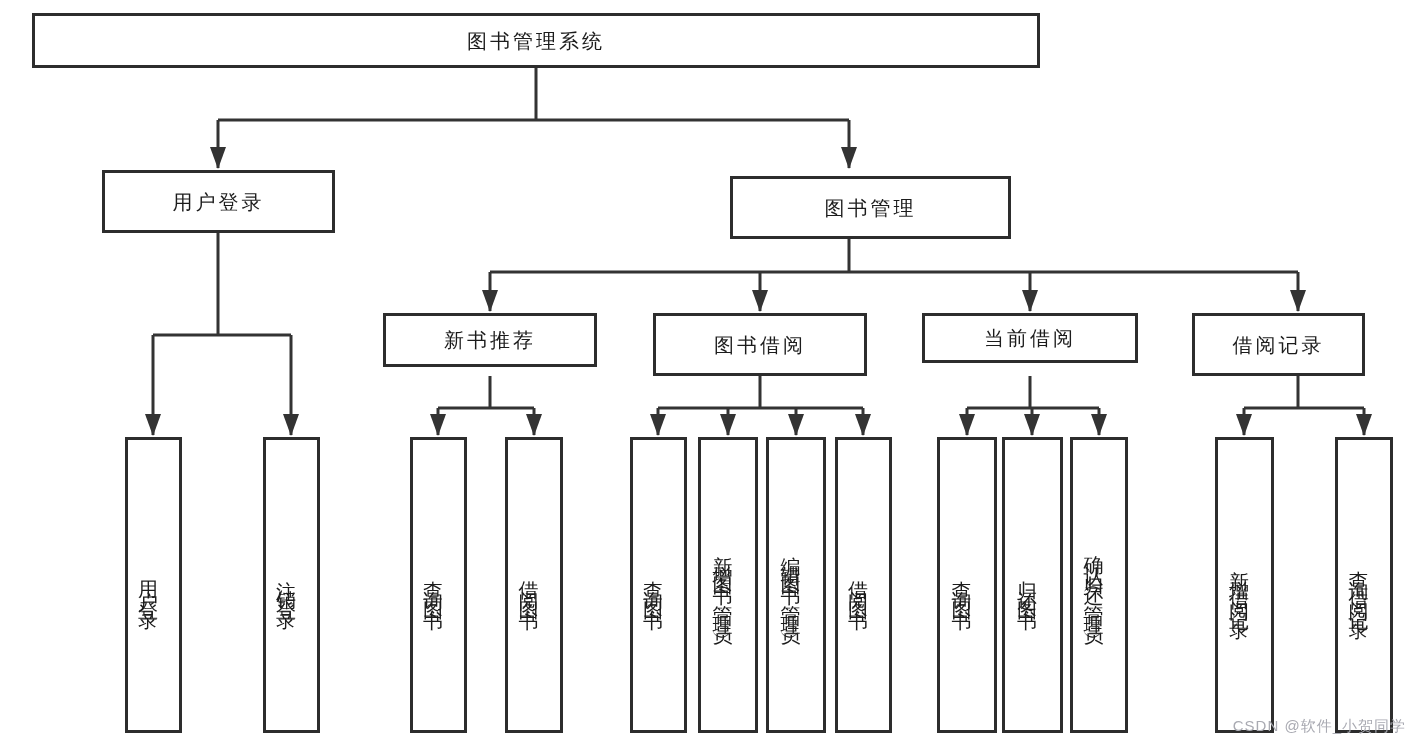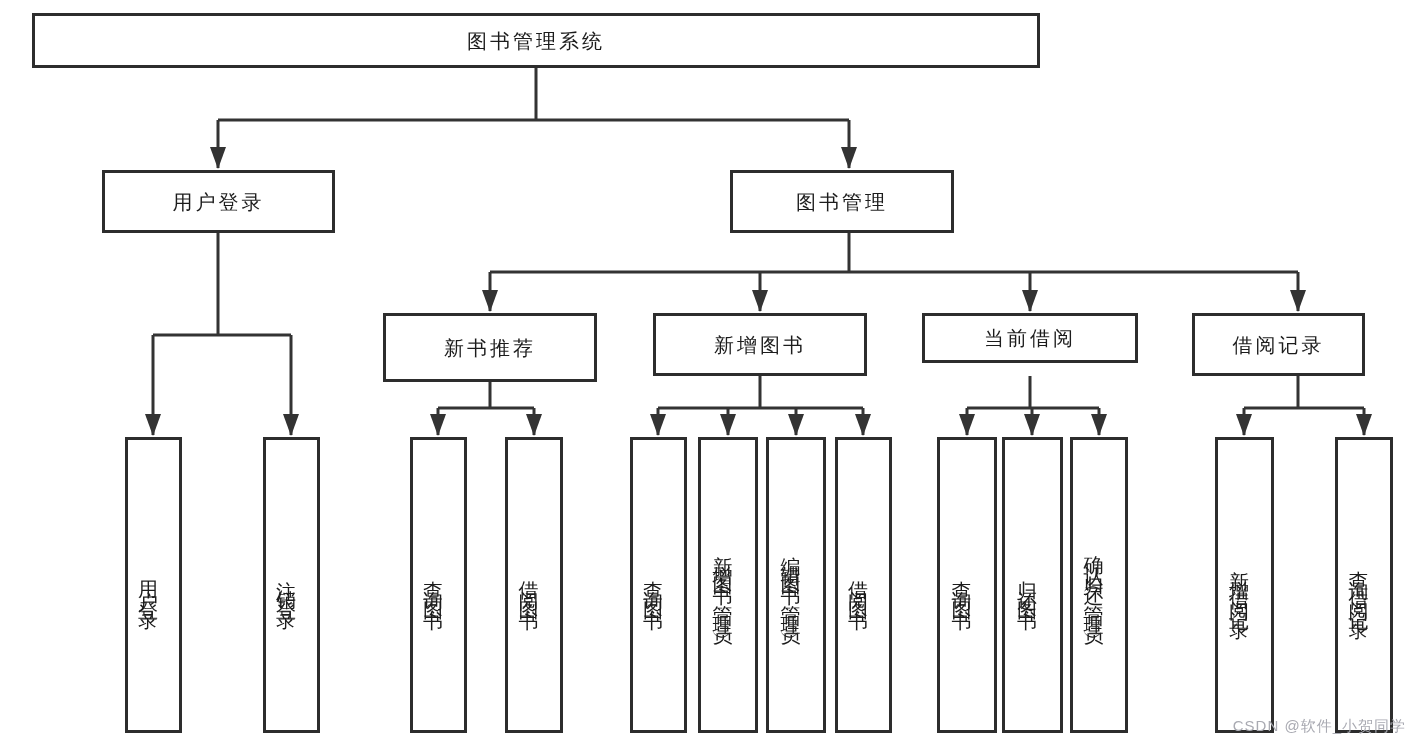--- a/index.html
+++ b/index.html
@@ -68,29 +68,29 @@
     </g>
   </svg>
 
   <div class="node" style="left:12px;top:13px;width:1008px;height:55px">
     <span class="hlabel">图书管理系统</span>
   </div>
 
   <div class="node" style="left:82px;top:170px;width:233px;height:63px">
     <span class="hlabel">用户登录</span>
   </div>
-  <div class="node" style="left:710px;top:170px;width:224px;height:63px">
+  <div class="node" style="left:710px;top:176px;width:281px;height:63px">
     <span class="hlabel">图书管理</span>
   </div>
 
-  <div class="node" style="left:363px;top:313px;width:214px;height:69px">
+  <div class="node" style="left:363px;top:313px;width:214px;height:54px">
     <span class="hlabel">新书推荐</span>
   </div>
   <div class="node" style="left:633px;top:313px;width:214px;height:63px">
-    <span class="hlabel">新增图书</span>
+    <span class="hlabel">图书借阅</span>
   </div>
   <div class="node" style="left:902px;top:313px;width:216px;height:50px">
     <span class="hlabel">当前借阅</span>
   </div>
   <div class="node" style="left:1172px;top:313px;width:173px;height:63px">
     <span class="hlabel">借阅记录</span>
   </div>
 
   <div class="node" style="left:105px;top:437px;width:57px;height:296px">
     <span class="vlabel">用户登录</span>

